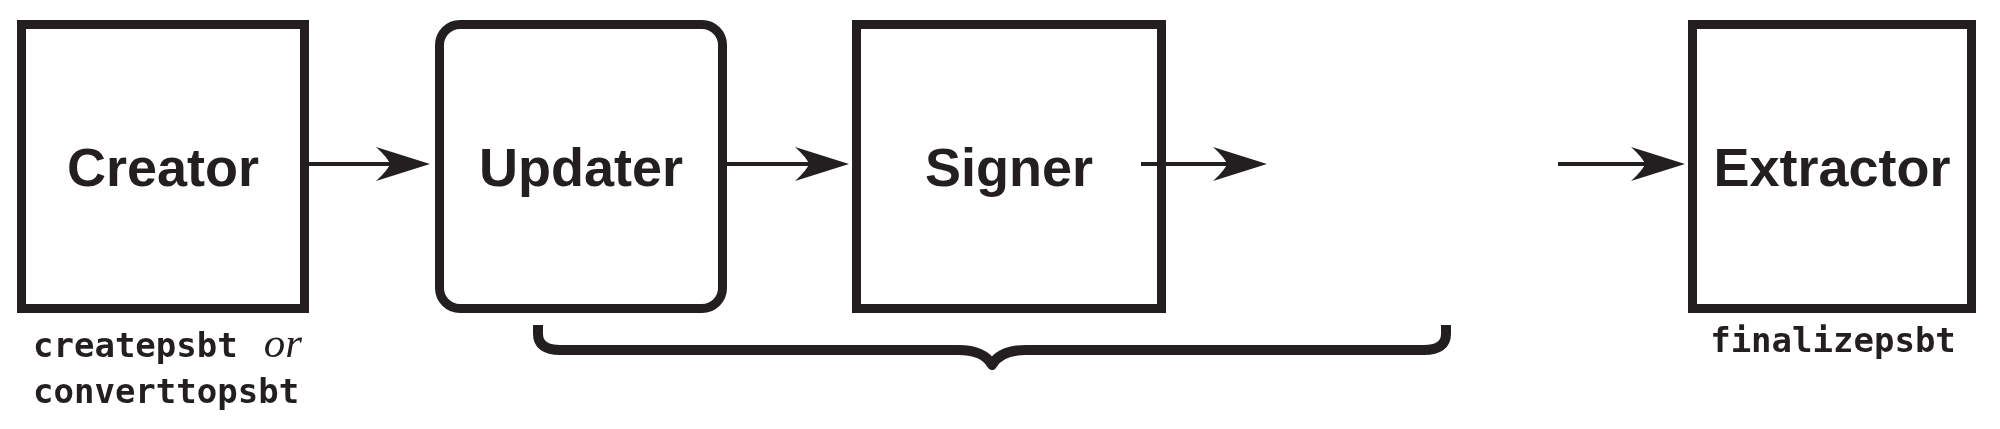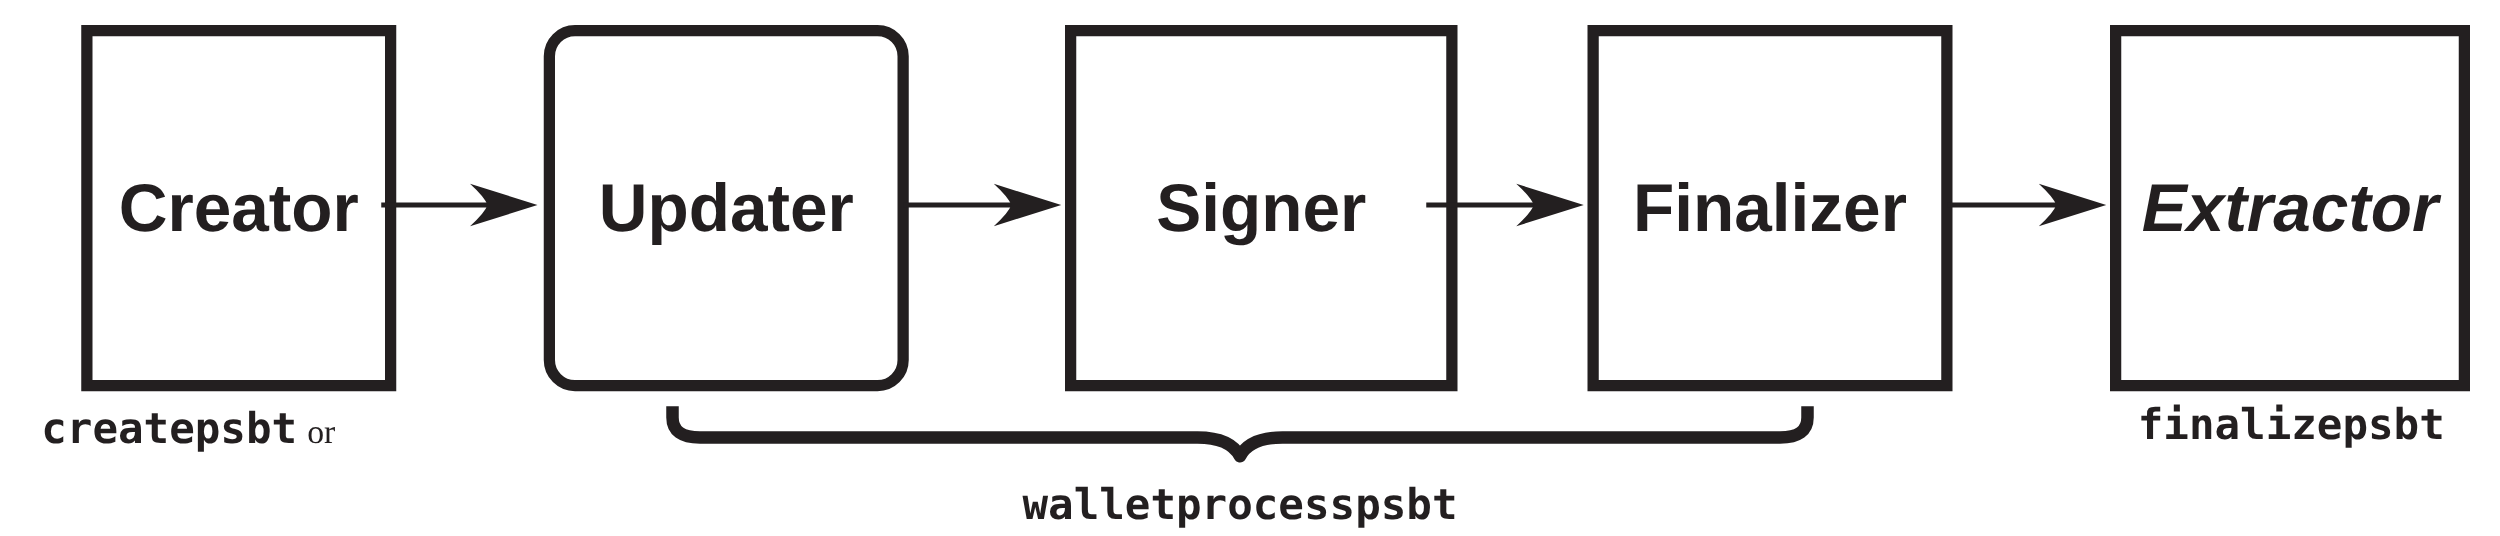--- a/index.html
+++ b/index.html
@@ -22,25 +22,25 @@
     position: absolute;
     top: 20px;
     height: 293px;
     border: 9px solid var(--ink);
     box-sizing: border-box;
     background: #ffffff;
     display: flex;
     align-items: center;
     justify-content: center;
   }
-  .box-creator   { left: 17px;   width: 252px; margin-left: 48px; }
+  .box-creator   { left: 17px;   width: 292px; }
   .box-updater   { left: 435px;  width: 292px; border-radius: 25px; }
   .box-signer    { left: 852px;  width: 314px; }
   .box-finalizer { left: 1270px; width: 292px; }
-  .box-extractor { left: 1688px; width: 288px; font-style: italic; }
+  .box-extractor { left: 1688px; width: 288px; }
   .stage-label {
     font-weight: bold;
     font-size: 54px;
     color: var(--ink);
     letter-spacing: 0px;
     white-space: nowrap;
   }
   .overlay {
     position: absolute;
     left: 0;
@@ -68,42 +68,40 @@
     transform: translateX(-50%);
   }
   .caption-extractor {
     left: 1833px;
     top: 317px;
     transform: translateX(-50%);
     text-align: right;
   }
   .conjunction {
     font-family: "Liberation Serif", serif;
+    font-style: italic;
     font-weight: normal;
-    font-size: 27px;
-    margin-left: 8px;
+    font-size: 43px;
+    margin-left: 26px;
   }
   .mono-cmd { }
 </style>
 </head>
 <body>
 
 <div class="diagram">
 
   <div class="stage-box box-creator">
     <span class="stage-label">Creator</span>
   </div>
   <div class="stage-box box-updater">
     <span class="stage-label">Updater</span>
   </div>
   <div class="stage-box box-signer">
     <span class="stage-label">Signer</span>
-  </div>
-  <div class="stage-box box-finalizer">
-    <span class="stage-label">Finalizer</span>
   </div>
   <div class="stage-box box-extractor">
     <span class="stage-label">Extractor</span>
   </div>
 
   <svg class="overlay" viewBox="0 0 2000 429">
 
     <g>
       <path d="M 305 164 H 394" stroke="#231f20" stroke-width="4" fill="none"></path>
       <path d="M 430 164 L 376 147 Q 388 158 390 164 Q 388 170 376 181 Z" fill="#231f20"></path>
@@ -124,19 +122,19 @@
       <path d="M 1685 164 L 1631 147 Q 1643 158 1645 164 Q 1643 170 1631 181 Z" fill="#231f20"></path>
     </g>
 
     <g>
       <path d="M 538 325 L 538 334 Q 538 350 560 350 L 958 350 Q 984 350 992 365 Q 1000 350 1026 350 L 1424 350 Q 1446 350 1446 334 L 1446 325" stroke="#231f20" stroke-width="10" fill="none" stroke-linejoin="round"></path>
     </g>
   </svg>
 
   <div class="caption caption-creator">
     <div><span class="mono-cmd">createpsbt</span><span class="conjunction">or</span></div>
+    <div><span class="mono-cmd">converttopsbt</span></div>
   </div>
 
-  <div class="caption caption-wallet">walletprocesspsbt</div>
 
   <div class="caption caption-extractor">finalizepsbt</div>
 
 </div>
 
 </body></html>

